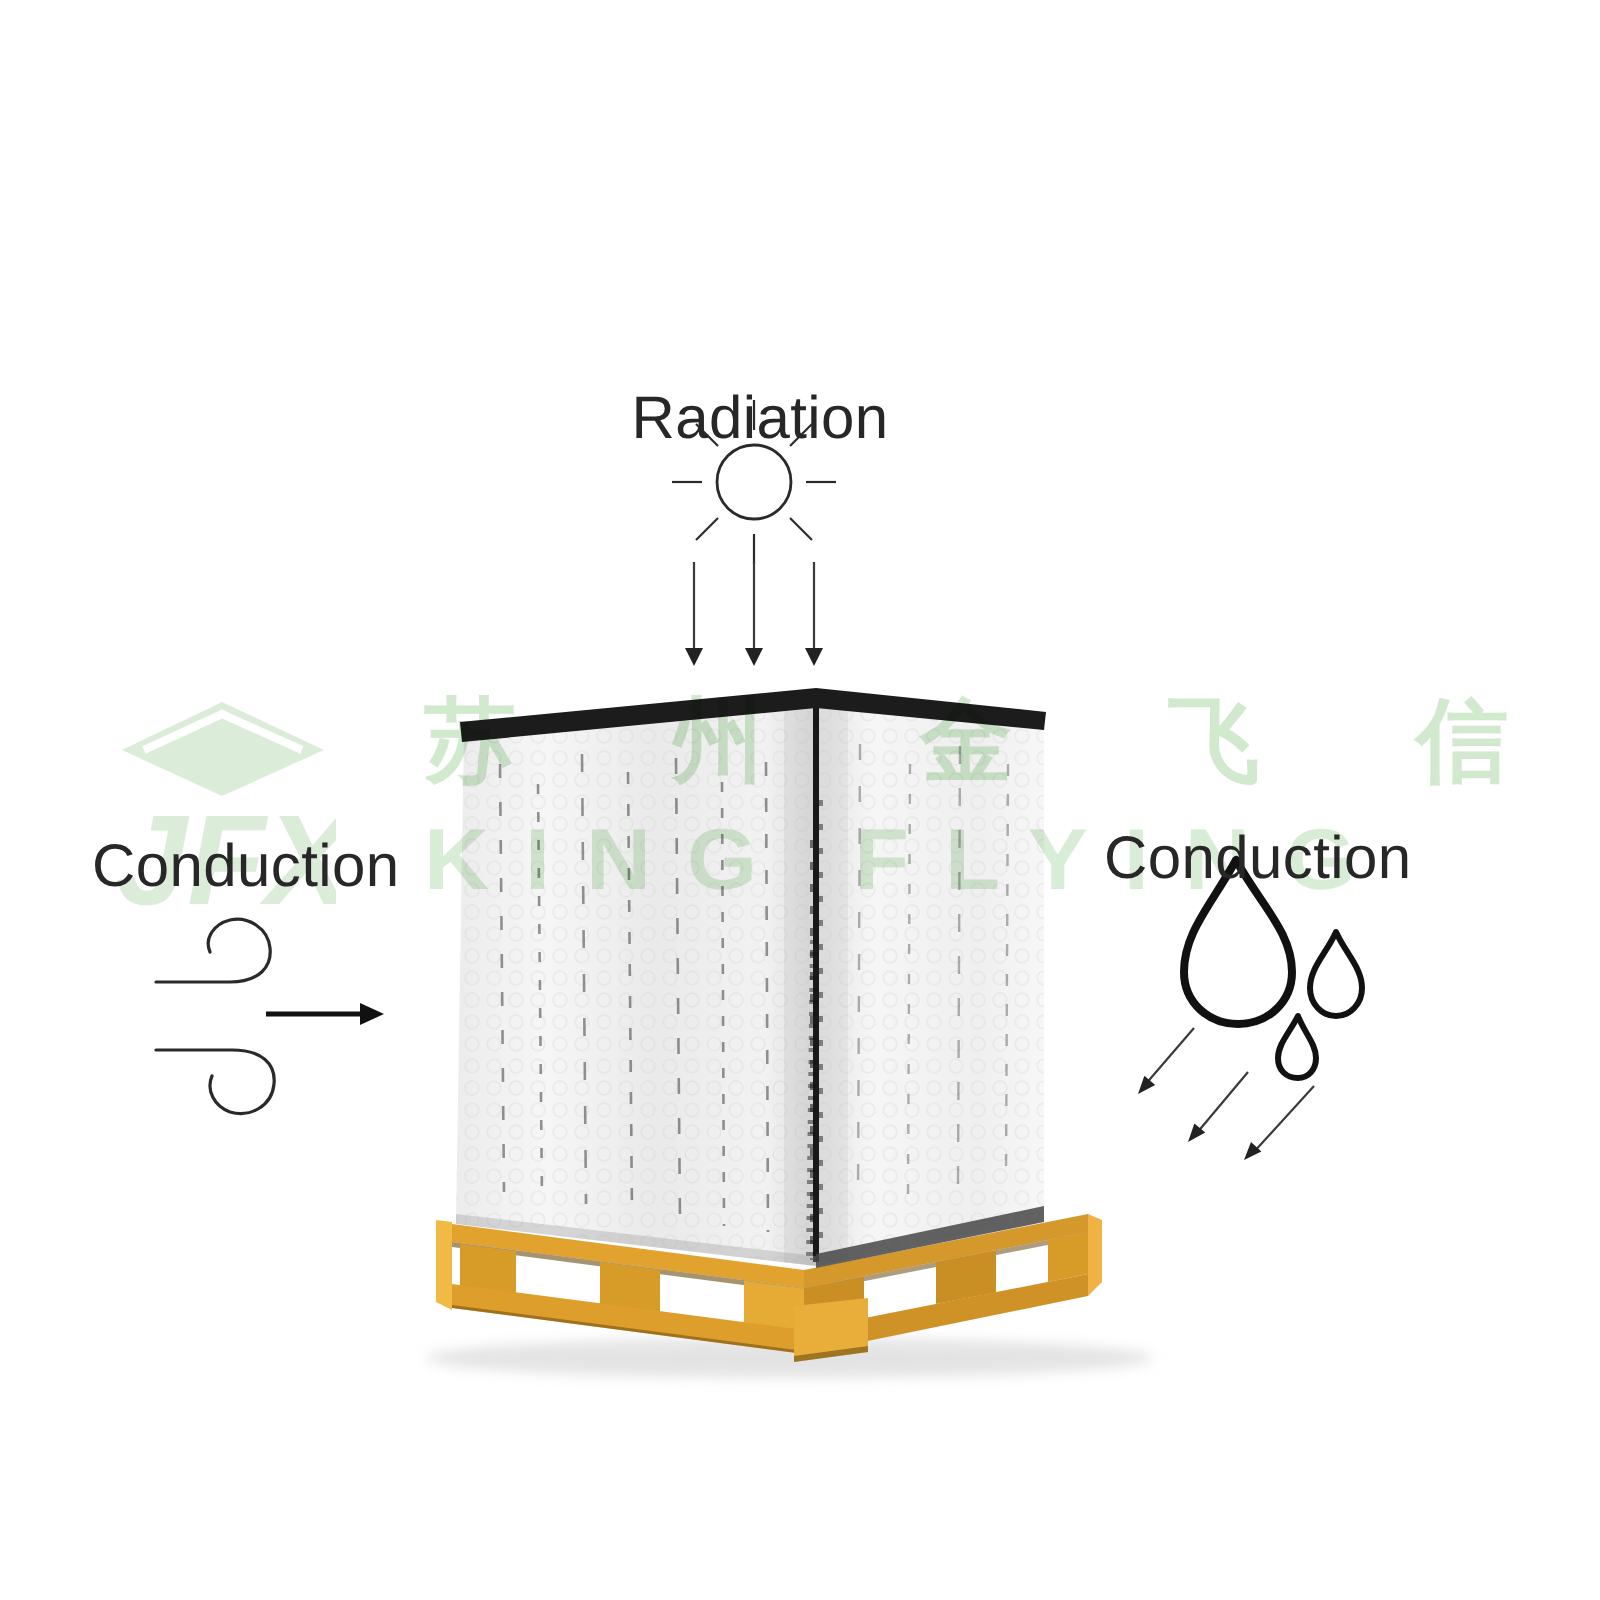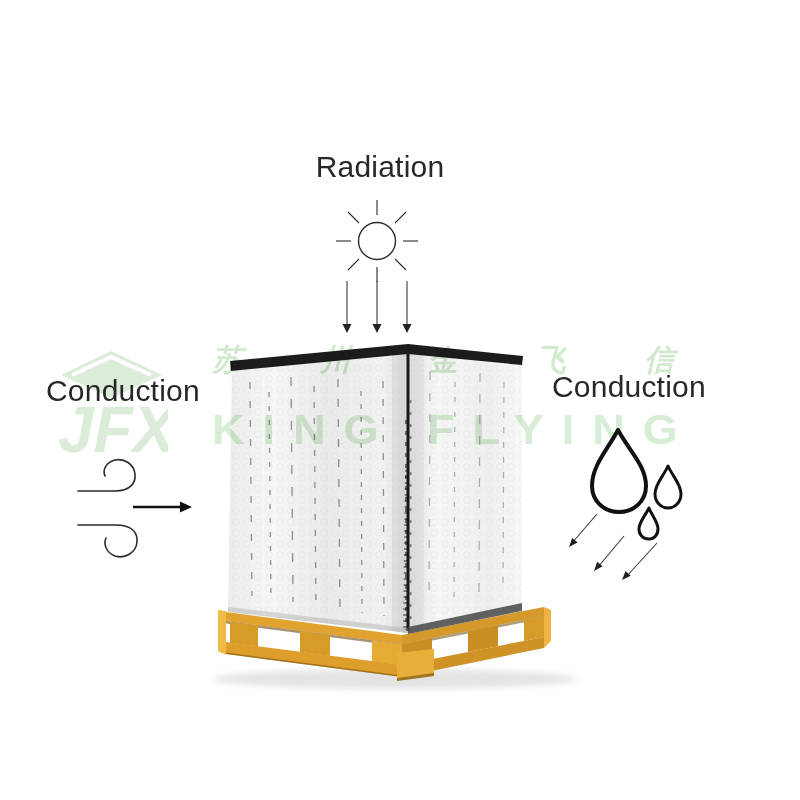--- a/index.html
+++ b/index.html
@@ -3,31 +3,31 @@
 <meta charset="utf-8">
 <style>
   html,body{margin:0;padding:0;background:#fff;}
   #stage{
     position:relative;width:800px;height:800px;background:#ffffff;overflow:hidden;
     font-family:"Liberation Sans","DejaVu Sans",sans-serif;
   }
   .layer{position:absolute;left:0;top:0;width:800px;height:800px;}
   .label{
     position:absolute;color:#272727;font-size:30px;font-weight:500;
-    letter-spacing:0.2px;white-space:nowrap;
+    letter-spacing:0.2px;white-space:nowrap;margin-top:43px;
   }
   #radiation-label{left:280px;top:150px;width:200px;text-align:center;}
   #convection-label{left:46px;top:374px;}
   #conduction-label{left:552px;top:370px;text-align:center;}
   #watermark{mix-blend-mode:multiply;opacity:.95;pointer-events:none;}
   #wm-logo{position:absolute;left:56px;top:348px;}
   #wm-cn{
     position:absolute;left:212px;top:340px;width:560px;
-    font-size:30px;font-weight:700;color:#cfe9cc;letter-spacing:78px;
-    white-space:nowrap;overflow:hidden;font-style:italic;
+    font-size:46px;font-weight:700;color:#cfe9cc;letter-spacing:78px;
+    white-space:nowrap;overflow:hidden;
   }
   #wm-en{
     position:absolute;left:212px;top:404px;
     font-size:45px;font-weight:700;color:#d6ecd3;letter-spacing:18px;
     white-space:nowrap;transform:scaleY(.96);
   }
   svg{display:block;}
 </style>
 </head>
 <body>

